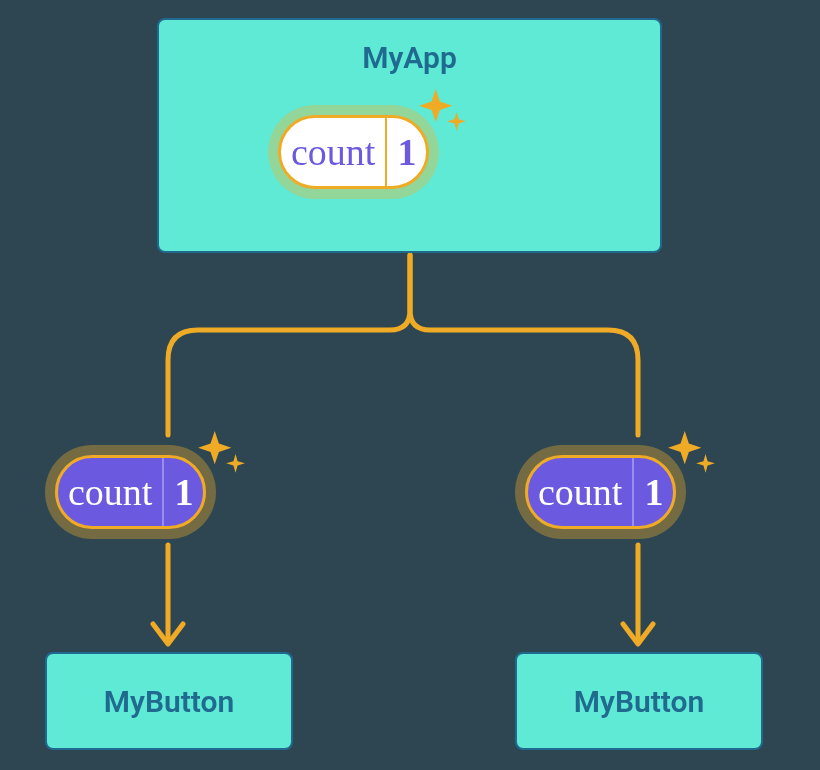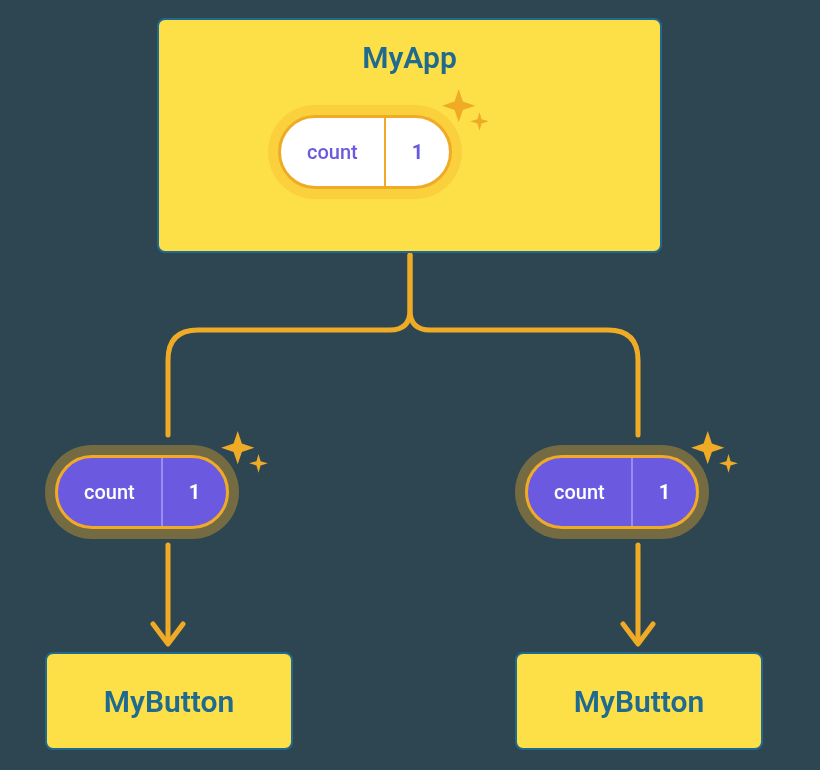--- a/index.html
+++ b/index.html
@@ -6,21 +6,21 @@
   body {
     margin: 0;
     width: 820px;
     height: 770px;
     background: #2e4651;
     font-family: -apple-system, BlinkMacSystemFont, "Segoe UI", Roboto, sans-serif;
     position: relative;
   }
   .node {
     position: absolute;
-    background: #fde047;
+    background: #5eead4;
     border: 2px solid #216a8f;
     border-radius: 8px;
     display: flex;
     flex-direction: column;
     align-items: center;
     justify-content: center;
   }
   .node-title {
     color: #216a8f;
     font-size: 30px;
@@ -40,23 +40,24 @@
     align-items: stretch;
     border: 3px solid #f0ab26;
     border-radius: 999px;
     overflow: hidden;
     height: 74px;
   }
   .pill .seg {
     display: flex;
     align-items: center;
     justify-content: center;
-    padding: 0 26px;
-    font-size: 20px;
+    padding: 0 10px;
+    font-size: 38px;
     font-weight: 500;
+    font-family: Liberation Serif, serif;
   }
   .pill .seg + .seg { border-left: 2px solid #f0ab26; }
   .pill.light { background: #ffffff; }
   .pill.light .seg { color: #6b5ae0; }
   .pill.light .seg.val { font-weight: 700; }
   .pill.dark { background: #6b5ae0; }
   .pill.dark .seg { color: #ffffff; }
   .pill.dark .seg + .seg { border-left: 2px solid #9a8df0; }
   .pill.dark .seg.val { font-weight: 700; }
   .sparkle { position: absolute; }

